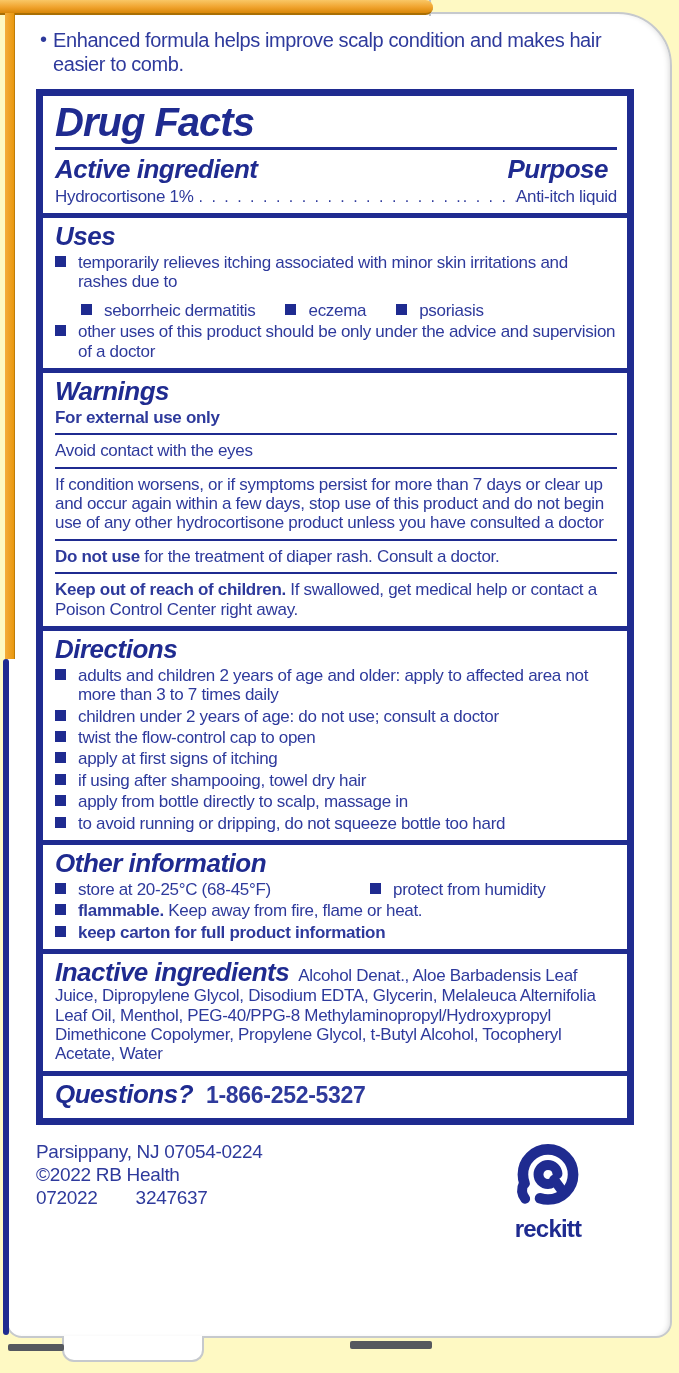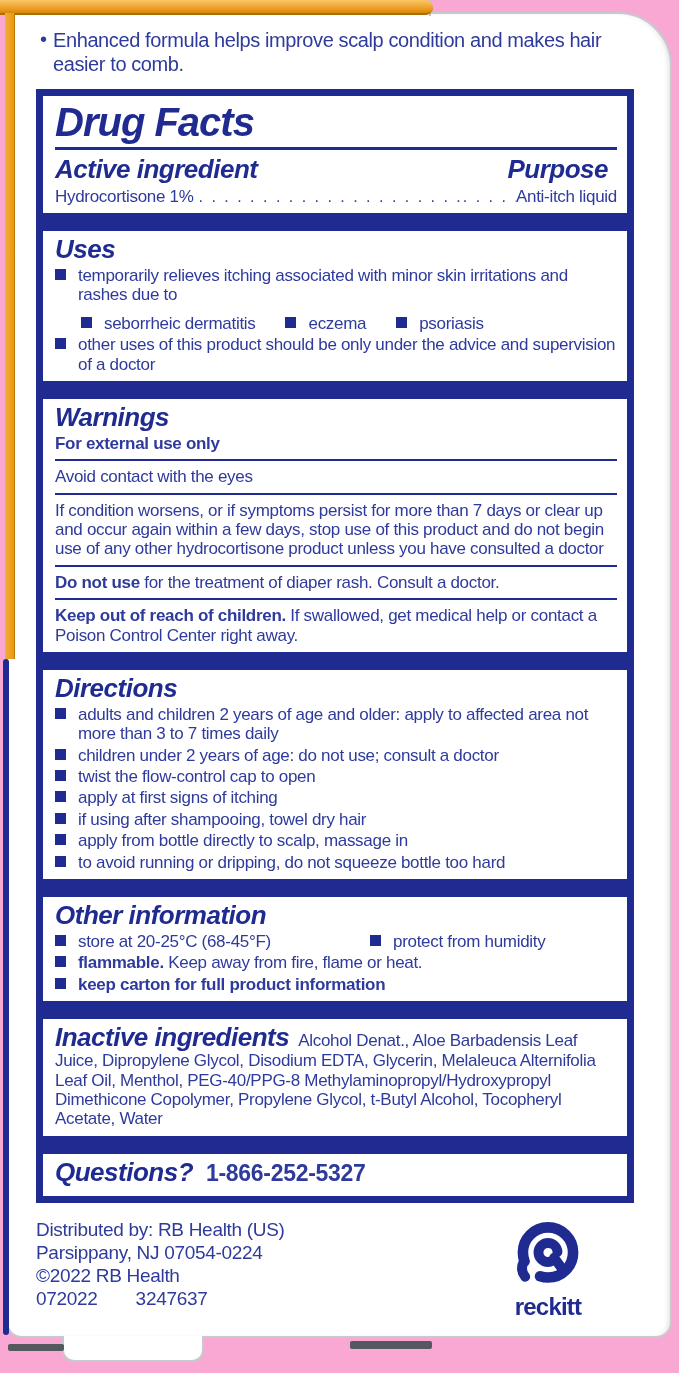--- a/index.html
+++ b/index.html
@@ -3,21 +3,21 @@
 <meta charset="utf-8">
 <style>
   :root{
     --navy:#1f2b90;
     --body:#2e3a9c;
     --edge:#c6c9cd;
     --slot:#55585e;
   }
   html,body{margin:0;padding:0;background:#fff;}
   .stage{
-    position:relative;width:679px;height:1373px;overflow:hidden;background:#f9a8d4;
+    position:relative;width:679px;height:1373px;overflow:hidden;background:#fef9c3;
     font-family:"Liberation Sans", sans-serif;color:var(--body);
   }
   
   .panel{
     position:absolute;left:6px;top:12px;width:666px;height:1326px;background:#fff;
     border:2px solid var(--edge);border-radius:10px 54px 16px 16px;box-sizing:border-box;
     box-shadow: inset -4px 0 6px -4px #cfcfcf;
   }
   .top-orange{
     position:absolute;left:0;top:0;width:433px;height:15px;z-index:4;
@@ -39,21 +39,21 @@
   .notch-mid{left:350px;top:1341px;width:82px;height:8px;}
 
   .content{position:absolute;left:36px;top:28px;width:598px;z-index:3;}
 
   
   .intro{margin-left:4px;width:592px;}
   .ib{position:relative;padding-left:13px;font-size:20px;line-height:1.22;letter-spacing:-0.4px;color:var(--body);margin-bottom:3px;}
   .ib::before{content:"\2022";position:absolute;left:0;top:-1px;color:var(--body);}
 
   
-  .dfbox{margin-top:12px;background:var(--navy);padding:7px;display:flex;flex-direction:column;gap:18px;box-sizing:border-box;width:598px;}
+  .dfbox{margin-top:12px;background:var(--navy);padding:7px;display:flex;flex-direction:column;gap:5px;box-sizing:border-box;width:598px;}
   .sec{background:#fff;padding:5px 10px 7px 12px;font-size:17px;line-height:1.14;letter-spacing:-0.3px;}
   .df-title{font-size:40px;line-height:1.02;font-weight:bold;font-style:italic;color:var(--navy);letter-spacing:-1px;margin:1px 0 2px;}
   .rule{height:3px;background:var(--navy);margin:4px 0 6px;}
   .h2{font-size:26px;line-height:1.04;font-weight:bold;font-style:italic;color:var(--navy);letter-spacing:-0.5px;margin:0 0 3px;display:block;}
   .h2.inline{display:inline;margin-right:9px;}
   .ai-head{display:flex;justify-content:space-between;align-items:baseline;}
   .ai-row{display:flex;align-items:baseline;margin-top:1px;}
   .dots{flex:1;overflow:hidden;white-space:nowrap;padding:0 5px;letter-spacing:2px;font-size:16px;}
   .b{font-weight:bold;}
   .li{position:relative;padding-left:23px;margin-top:2px;}
@@ -170,21 +170,20 @@
           <span class="h2 inline">Questions?</span>
           <span class="phone">1-866-252-5327</span>
         </div>
       </section>
 
     </div>
 
     <div class="footer-row">
       <div class="footer-left">
         <div>
-            <div class="fline">Distributed by: RB Health (US)</div>
             <div class="fline">Parsippany, NJ 07054-0224</div>
             <div class="fline">©2022 RB Health</div>
           </div>
         <div class="codes">
           <span>072022</span>
           <span>3247637</span>
         </div>
       </div>
       <div class="brand">
         <svg class="logo-svg" viewBox="0 0 100 100" width="76" height="76" aria-hidden="true">

